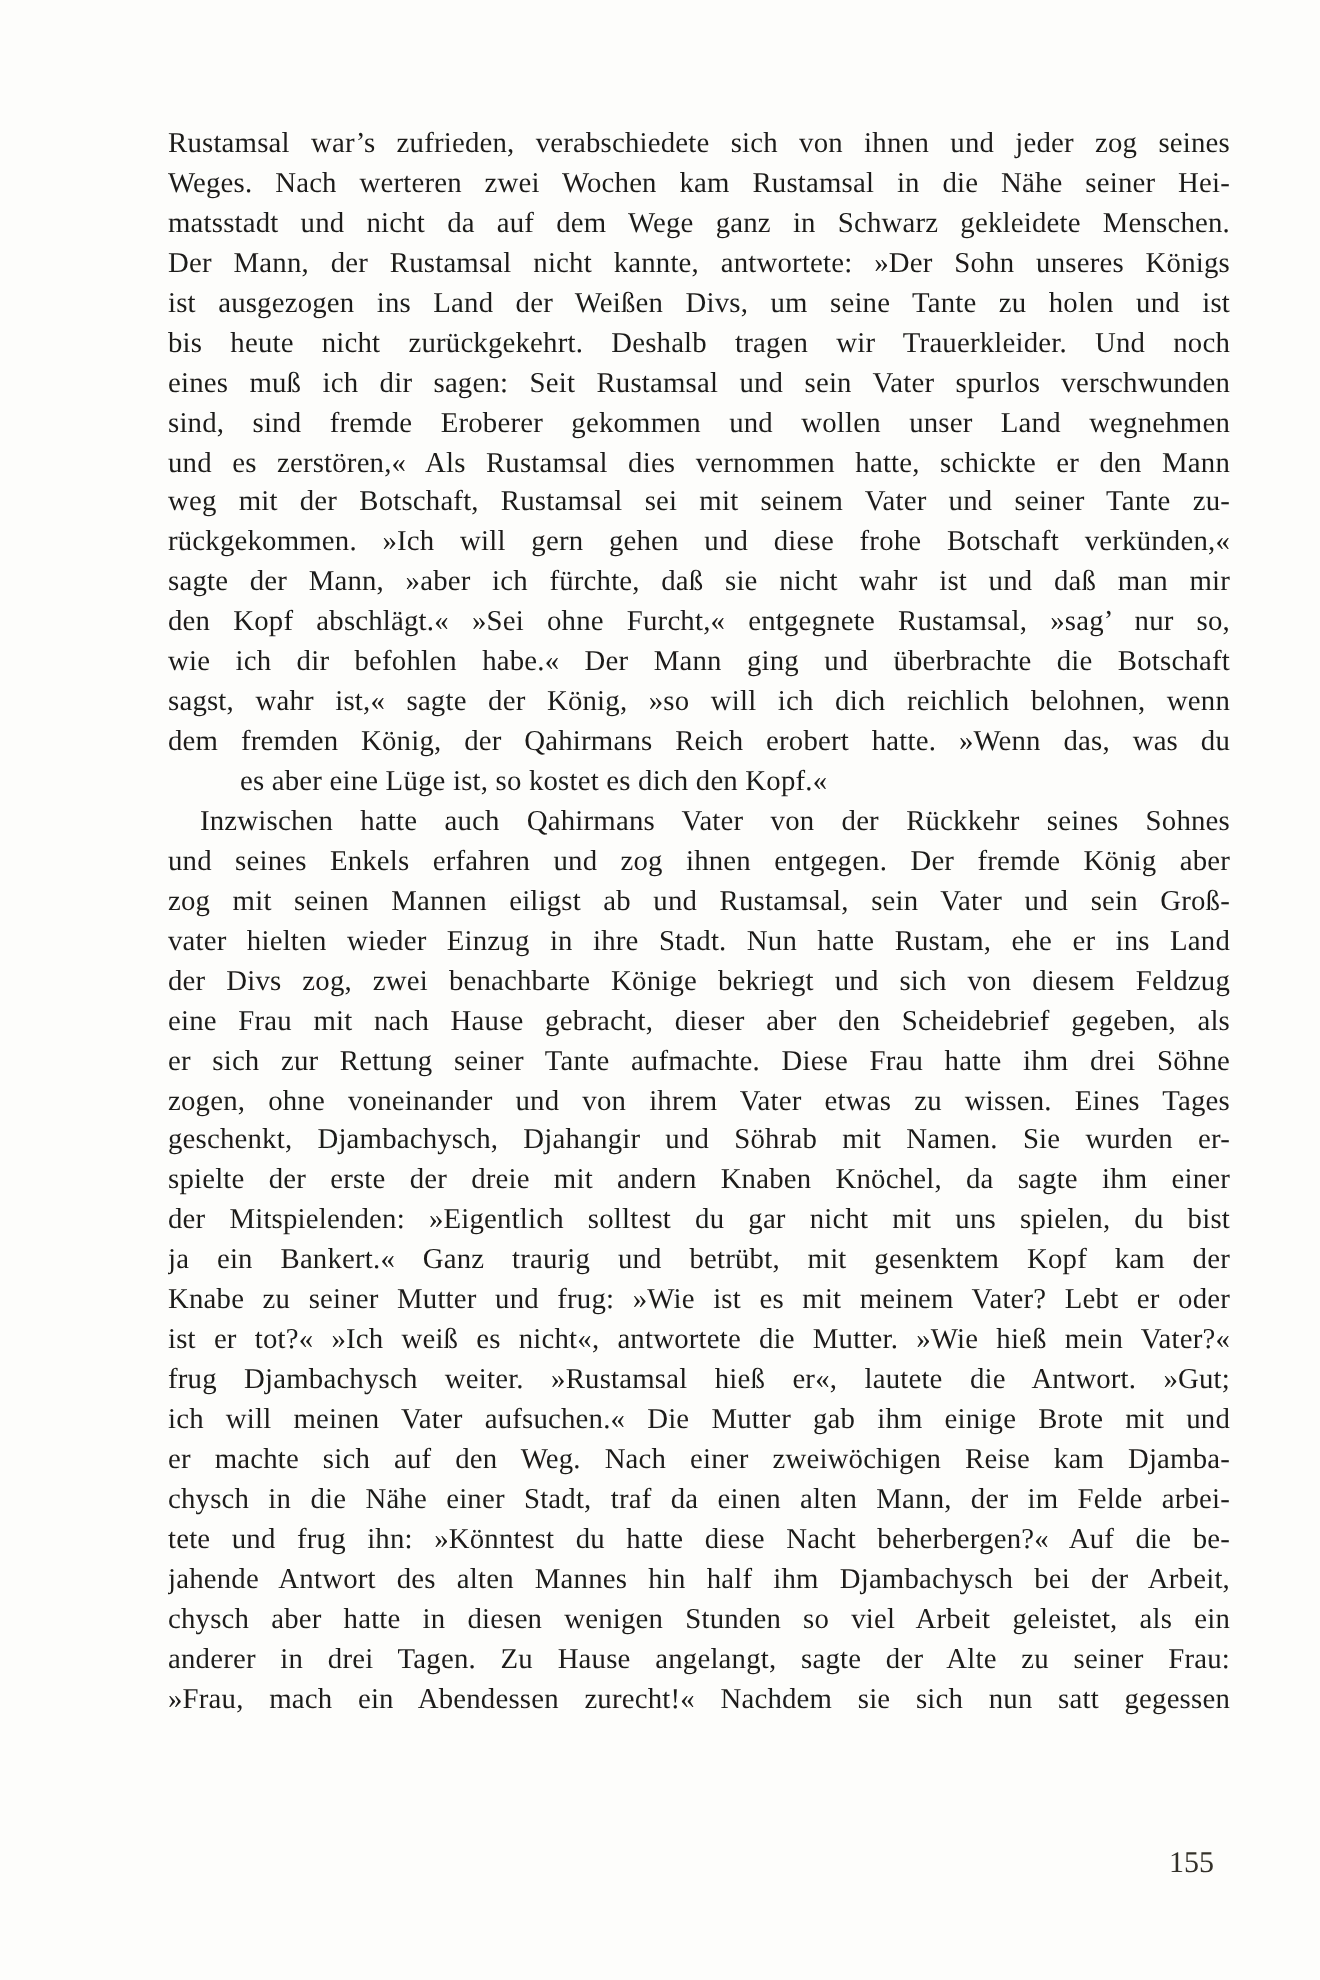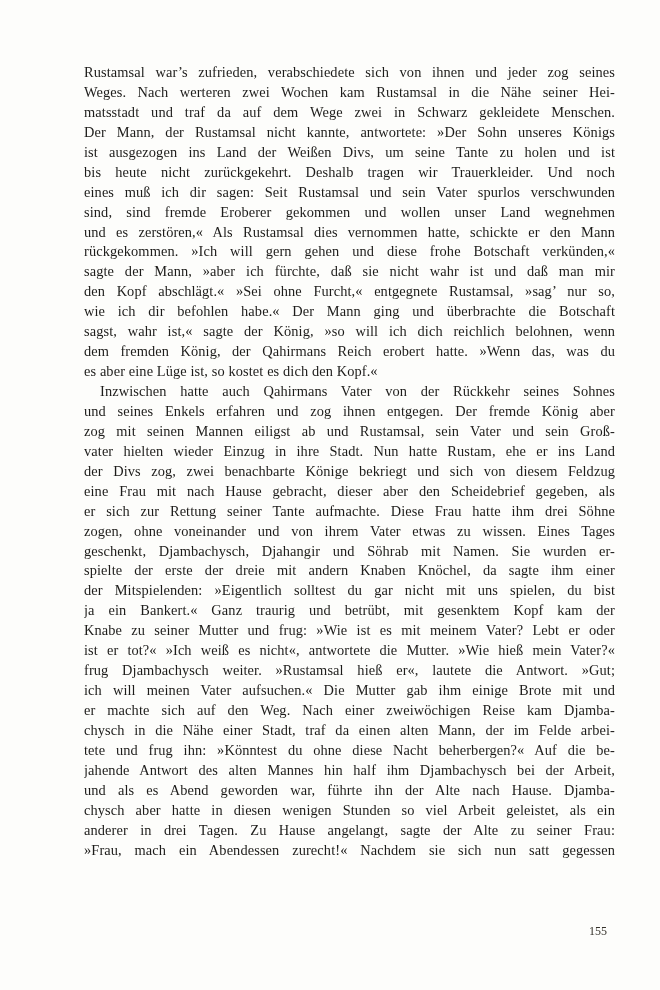--- a/index.html
+++ b/index.html
@@ -33,47 +33,49 @@
     text-align-last: justify;
     height: 19.95px;
     overflow: hidden;
     letter-spacing: 0.1px;
   }
   .line.indent {
     text-indent: 16px;
   }
   .line.para-end {
     text-align-last: left;
+    margin-left: 36px;
   }
   .page-number {
     position: absolute;
     left: 84px;
     top: 924px;
     width: 523px;
     text-align: right;
     color: #333029;
     font-family: "Liberation Serif", "DejaVu Serif", serif;
-    font-size: 12px;
+    font-size: 15px;
   }
 </style>
 </head>
 <body>
 
 <div class="page">
   <div class="text-block">
 
   <div class="line">Rustamsal war’s zufrieden, verabschiedete sich von ihnen und jeder zog seines</div>
       <div class="line">Weges. Nach werteren zwei Wochen kam Rustamsal in die Nähe seiner Hei-</div>
-      <div class="line">matsstadt und traf da auf dem Wege zwei in Schwarz gekleidete Menschen.</div>
+      <div class="line">matsstadt und nicht da auf dem Wege ganz in Schwarz gekleidete Menschen.</div>
       <div class="line">Der Mann, der Rustamsal nicht kannte, antwortete: »Der Sohn unseres Königs</div>
       <div class="line">ist ausgezogen ins Land der Weißen Divs, um seine Tante zu holen und ist</div>
       <div class="line">bis heute nicht zurückgekehrt. Deshalb tragen wir Trauerkleider. Und noch</div>
       <div class="line">eines muß ich dir sagen: Seit Rustamsal und sein Vater spurlos verschwunden</div>
       <div class="line">sind, sind fremde Eroberer gekommen und wollen unser Land wegnehmen</div>
       <div class="line">und es zerstören,« Als Rustamsal dies vernommen hatte, schickte er den Mann</div>
+      <div class="line">weg mit der Botschaft, Rustamsal sei mit seinem Vater und seiner Tante zu-</div>
       <div class="line">rückgekommen. »Ich will gern gehen und diese frohe Botschaft verkünden,«</div>
       <div class="line">sagte der Mann, »aber ich fürchte, daß sie nicht wahr ist und daß man mir</div>
       <div class="line">den Kopf abschlägt.« »Sei ohne Furcht,« entgegnete Rustamsal, »sag’ nur so,</div>
       <div class="line">wie ich dir befohlen habe.« Der Mann ging und überbrachte die Botschaft</div>
       <div class="line">sagst, wahr ist,« sagte der König, »so will ich dich reichlich belohnen, wenn</div>
       <div class="line">dem fremden König, der Qahirmans Reich erobert hatte. »Wenn das, was du</div>
       <div class="line para-end">es aber eine Lüge ist, so kostet es dich den Kopf.«</div>
       <div class="line indent">Inzwischen hatte auch Qahirmans Vater von der Rückkehr seines Sohnes</div>
       <div class="line">und seines Enkels erfahren und zog ihnen entgegen. Der fremde König aber</div>
       <div class="line">zog mit seinen Mannen eiligst ab und Rustamsal, sein Vater und sein Groß-</div>
@@ -85,21 +87,20 @@
       <div class="line">geschenkt, Djambachysch, Djahangir und Söhrab mit Namen. Sie wurden er-</div>
       <div class="line">spielte der erste der dreie mit andern Knaben Knöchel, da sagte ihm einer</div>
       <div class="line">der Mitspielenden: »Eigentlich solltest du gar nicht mit uns spielen, du bist</div>
       <div class="line">ja ein Bankert.« Ganz traurig und betrübt, mit gesenktem Kopf kam der</div>
       <div class="line">Knabe zu seiner Mutter und frug: »Wie ist es mit meinem Vater? Lebt er oder</div>
       <div class="line">ist er tot?« »Ich weiß es nicht«, antwortete die Mutter. »Wie hieß mein Vater?«</div>
       <div class="line">frug Djambachysch weiter. »Rustamsal hieß er«, lautete die Antwort. »Gut;</div>
       <div class="line">ich will meinen Vater aufsuchen.« Die Mutter gab ihm einige Brote mit und</div>
       <div class="line">er machte sich auf den Weg. Nach einer zweiwöchigen Reise kam Djamba-</div>
       <div class="line">chysch in die Nähe einer Stadt, traf da einen alten Mann, der im Felde arbei-</div>
-      <div class="line">tete und frug ihn: »Könntest du ohne diese Nacht beherbergen?« Auf die be-</div>
+      <div class="line">tete und frug ihn: »Könntest du hatte diese Nacht beherbergen?« Auf die be-</div>
       <div class="line">jahende Antwort des alten Mannes hin half ihm Djambachysch bei der Arbeit,</div>
-      <div class="line">und als es Abend geworden war, führte ihn der Alte nach Hause. Djamba-</div>
       <div class="line">chysch aber hatte in diesen wenigen Stunden so viel Arbeit geleistet, als ein</div>
       <div class="line">anderer in drei Tagen. Zu Hause angelangt, sagte der Alte zu seiner Frau:</div>
       <div class="line">»Frau, mach ein Abendessen zurecht!« Nachdem sie sich nun satt gegessen</div>
     </div>
   <div class="page-number">155</div>
 </div>
 
 </body></html>

